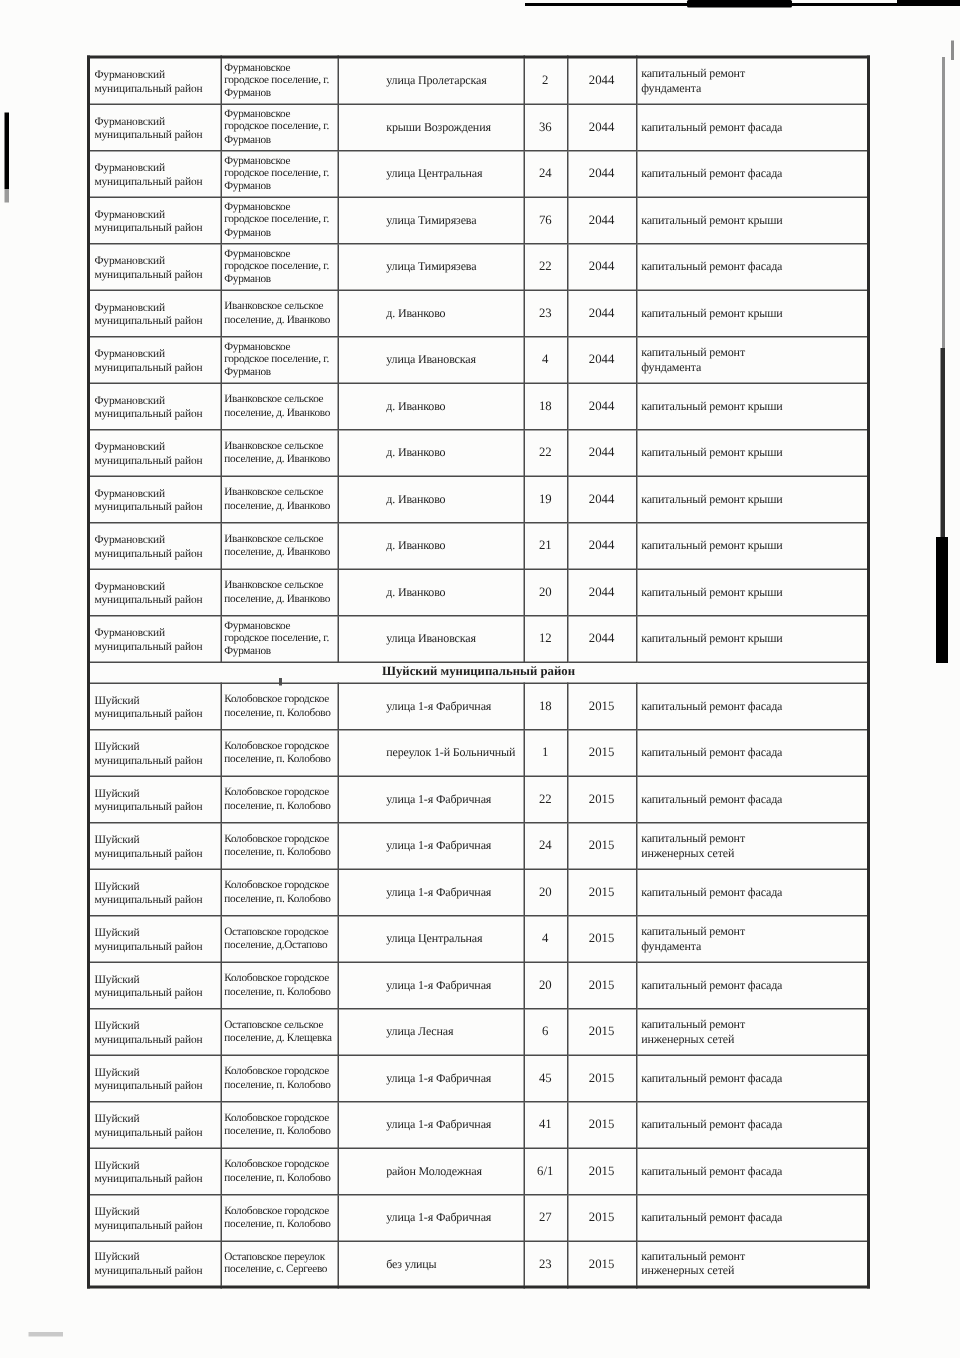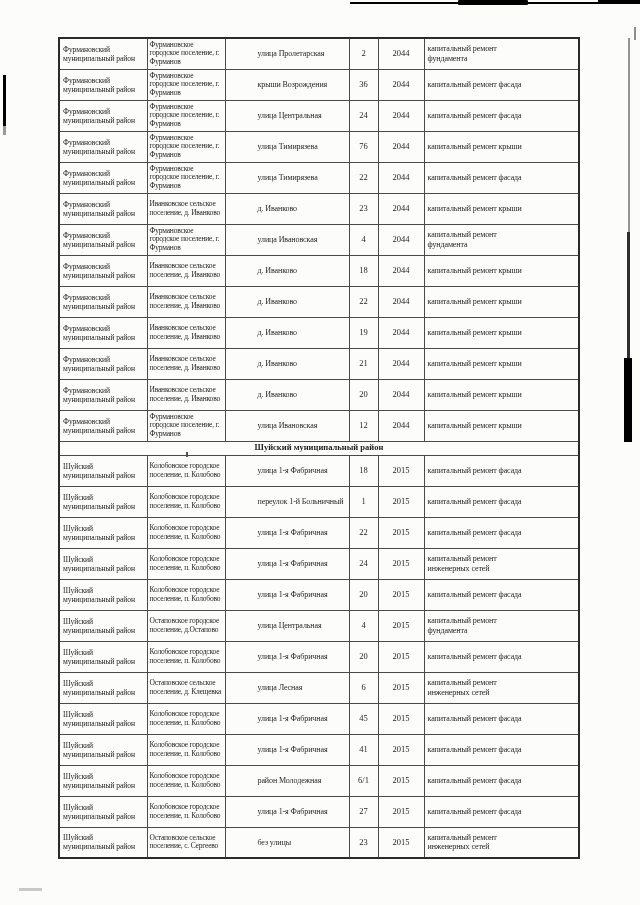--- a/index.html
+++ b/index.html
@@ -295,21 +295,21 @@
         <tr class="data-row">
           <td class="cell-district">Шуйский муниципальный район</td>
           <td class="cell-settlement">Колобовское городское поселение,  п. Колобово</td>
           <td class="cell-street">улица 1-я Фабричная</td>
           <td class="cell-house">27</td>
           <td class="cell-year">2015</td>
           <td class="cell-work">капитальный ремонт фасада</td>
         </tr>
         <tr class="data-row">
           <td class="cell-district">Шуйский муниципальный район</td>
-          <td class="cell-settlement">Остаповское сельское поселение, с. Сергеево</td>
+          <td class="cell-settlement">Остаповское переулок поселение, с. Сергеево</td>
           <td class="cell-street">без улицы</td>
           <td class="cell-house">23</td>
           <td class="cell-year">2015</td>
           <td class="cell-work">капитальный ремонт инженерных сетей</td>
         </tr>
       </tbody>
   </table>
 
 </div>
 

